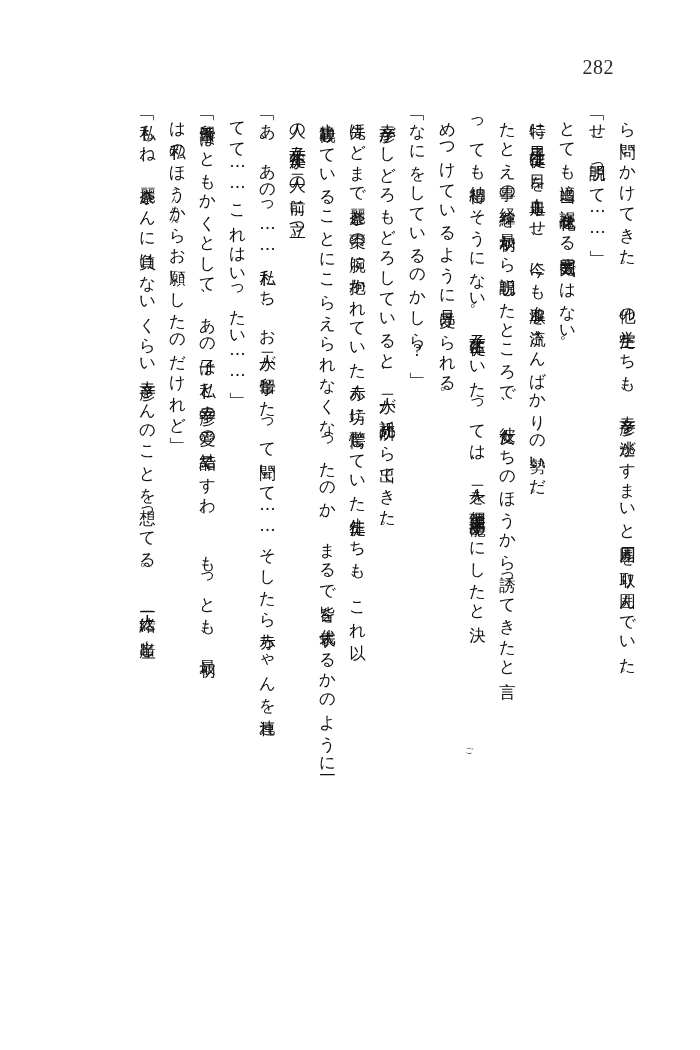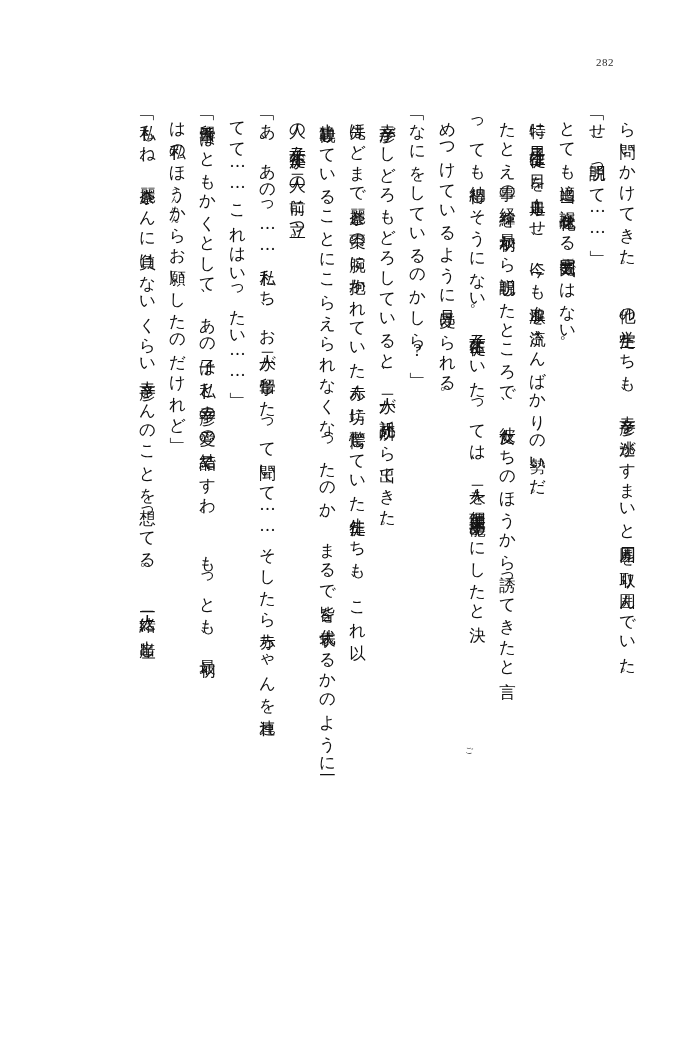--- a/index.html
+++ b/index.html
@@ -19,21 +19,21 @@
     position: relative;
     width: 700px;
     height: 1050px;
     background: #ffffff;
     box-sizing: border-box;
   }
   .page-number {
     position: absolute;
     top: 56px;
     right: 86px;
-    font-size: 11px;
+    font-size: 20px;
     letter-spacing: 0.5px;
     color: #2a2a2a;
     font-family: "Liberation Serif", "DejaVu Serif", serif;
   }
   .text-block {
     position: absolute;
     top: 110px;
     right: 58px;
     left: 58px;
     bottom: 58px;

